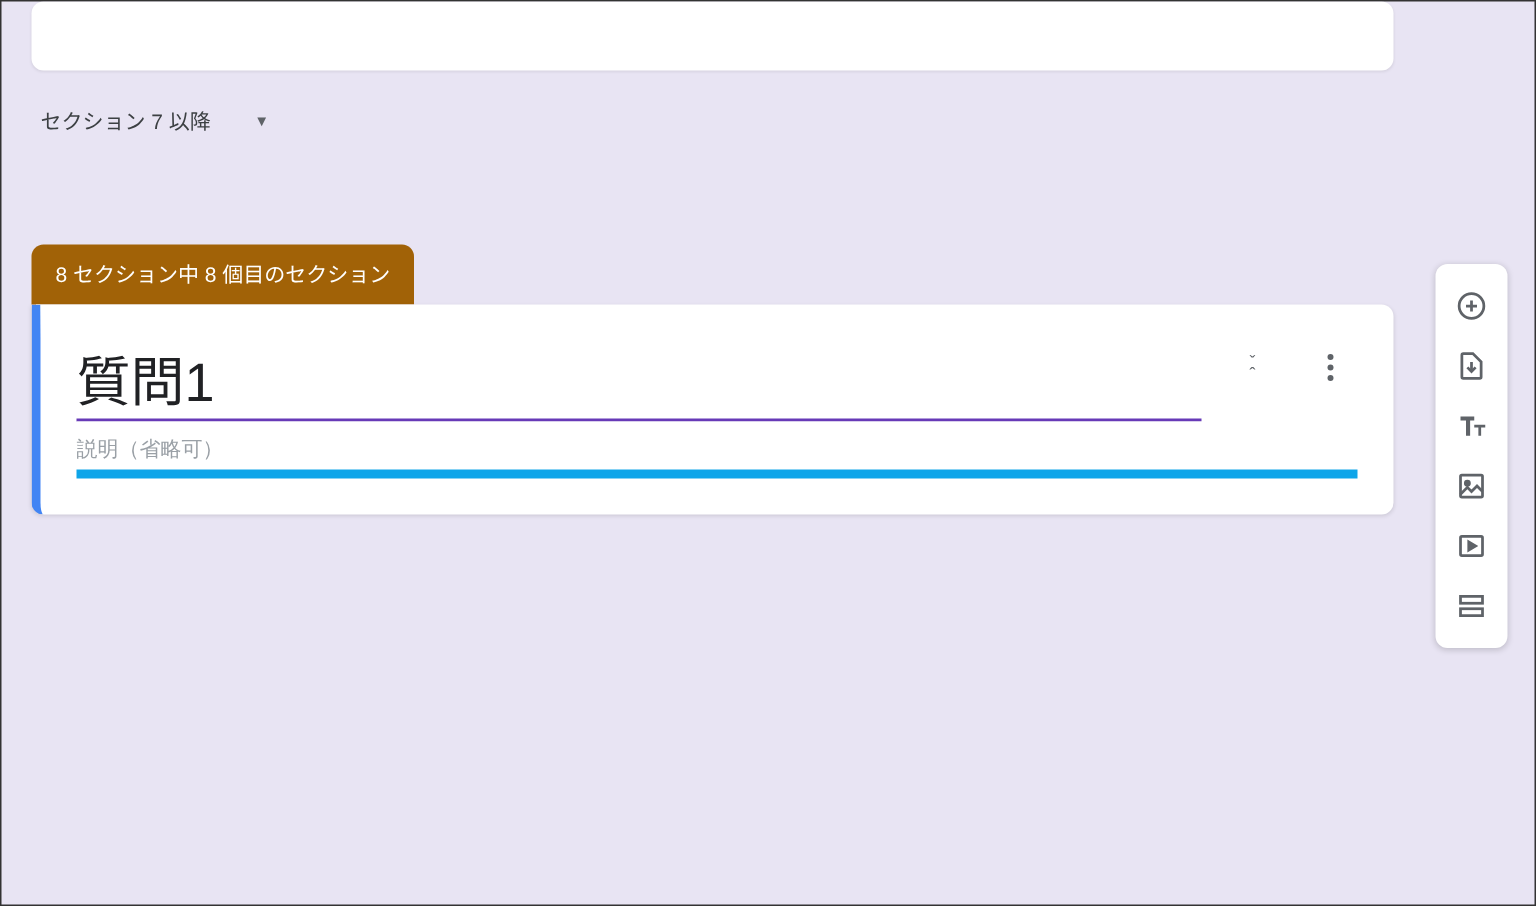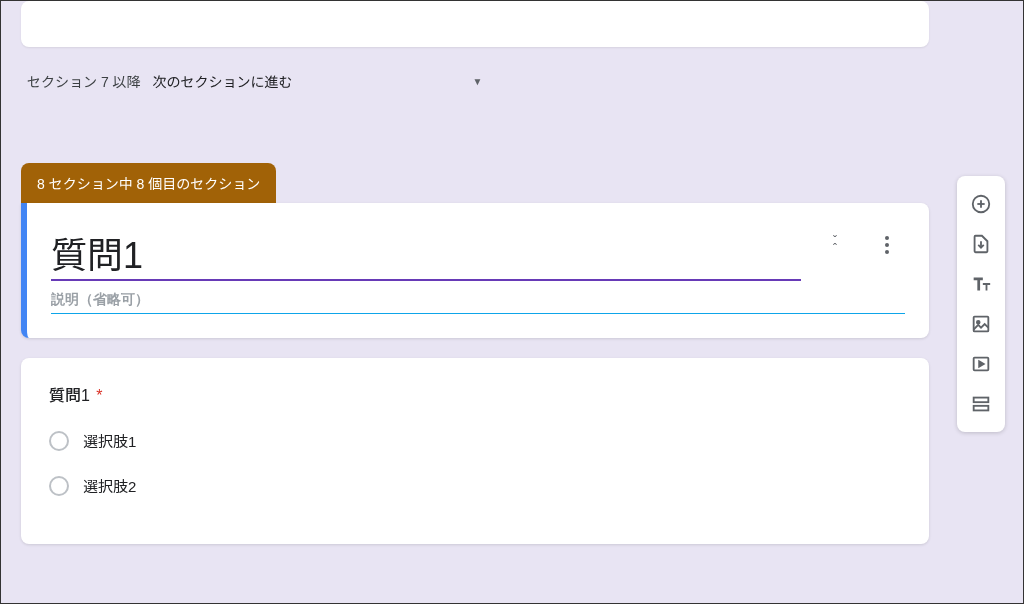--- a/index.html
+++ b/index.html
@@ -19,21 +19,21 @@
 .card-top {
   background: #fff;
   border-radius: 8px;
   height: 46px;
   margin-bottom: 12px;
   box-shadow: 0 1px 2px rgba(0,0,0,0.08);
 }
 .section-nav {
   display: flex;
   align-items: center;
-  gap: 12px;
+  gap: 29px;
   padding: 12px 6px 24px 6px;
   color: #3c4043;
   font-size: 14px;
 }
 .section-nav-label { color: #3c4043; }
 .section-nav-dropdown {
   display: flex;
   align-items: center;
   gap: 180px;
   color: #202124;
@@ -72,22 +72,21 @@
   border-bottom: 2px solid #673ab7;
   font-family: inherit;
 }
 .desc-input {
   border: none;
   outline: none;
   width: 100%;
   font-size: 14px;
   color: #ec4899;
   padding: 10px 0 6px 0;
-  border-bottom: 1px solid #0ea5e9;
-  font-weight: bold;
+  border-bottom: 6px solid #0ea5e9;
 }
 .desc-input::placeholder { color: #9aa0a6; }
 .icon-btn {
   width: 36px;
   height: 36px;
   display: flex;
   align-items: center;
   justify-content: center;
   color: #5f6368;
   cursor: pointer;
@@ -165,21 +164,20 @@
 </style>
 </head>
 <body>
 
 <div class="main-area">
   <div class="card-top"></div>
 
   <div class="section-nav">
     <span class="section-nav-label">セクション 7 以降</span>
     <div class="section-nav-dropdown">
-      <span>次のセクションに進む</span>
       <span class="chev">▼</span>
     </div>
   </div>
 
   <div class="section-badge">8 セクション中 8 個目のセクション</div>
 
   <div class="section-card">
     <div class="section-header-row">
       <div class="title-wrap">
         <input class="title-input" value="質問1" style="">
@@ -194,34 +192,20 @@
         <div class="more-dots">
           <span></span>
             <span></span>
             <span></span>
         </div>
       </div>
     </div>
     <input class="desc-input" placeholder="説明（省略可）" style="">
   </div>
 
-  <div class="question-card">
-    <div class="q-title">
-      <span>質問1</span>
-      <span class="req-star">*</span>
-    </div>
-    <div class="option-row">
-      <div class="radio-circle"></div>
-      <span class="option-label">選択肢1</span>
-    </div>
-    <div class="option-row">
-      <div class="radio-circle"></div>
-      <span class="option-label">選択肢2</span>
-    </div>
-  </div>
 </div>
 
 <div class="sidebar">
   <div class="side-btn">
     <svg viewBox="0 0 24 24" fill="none" stroke="currentColor" stroke-width="2">
       <circle cx="12" cy="12" r="9"></circle>
         <line x1="12" y1="8" x2="12" y2="16"></line>
         <line x1="8" y1="12" x2="16" y2="12"></line>
     </svg>
   </div>

